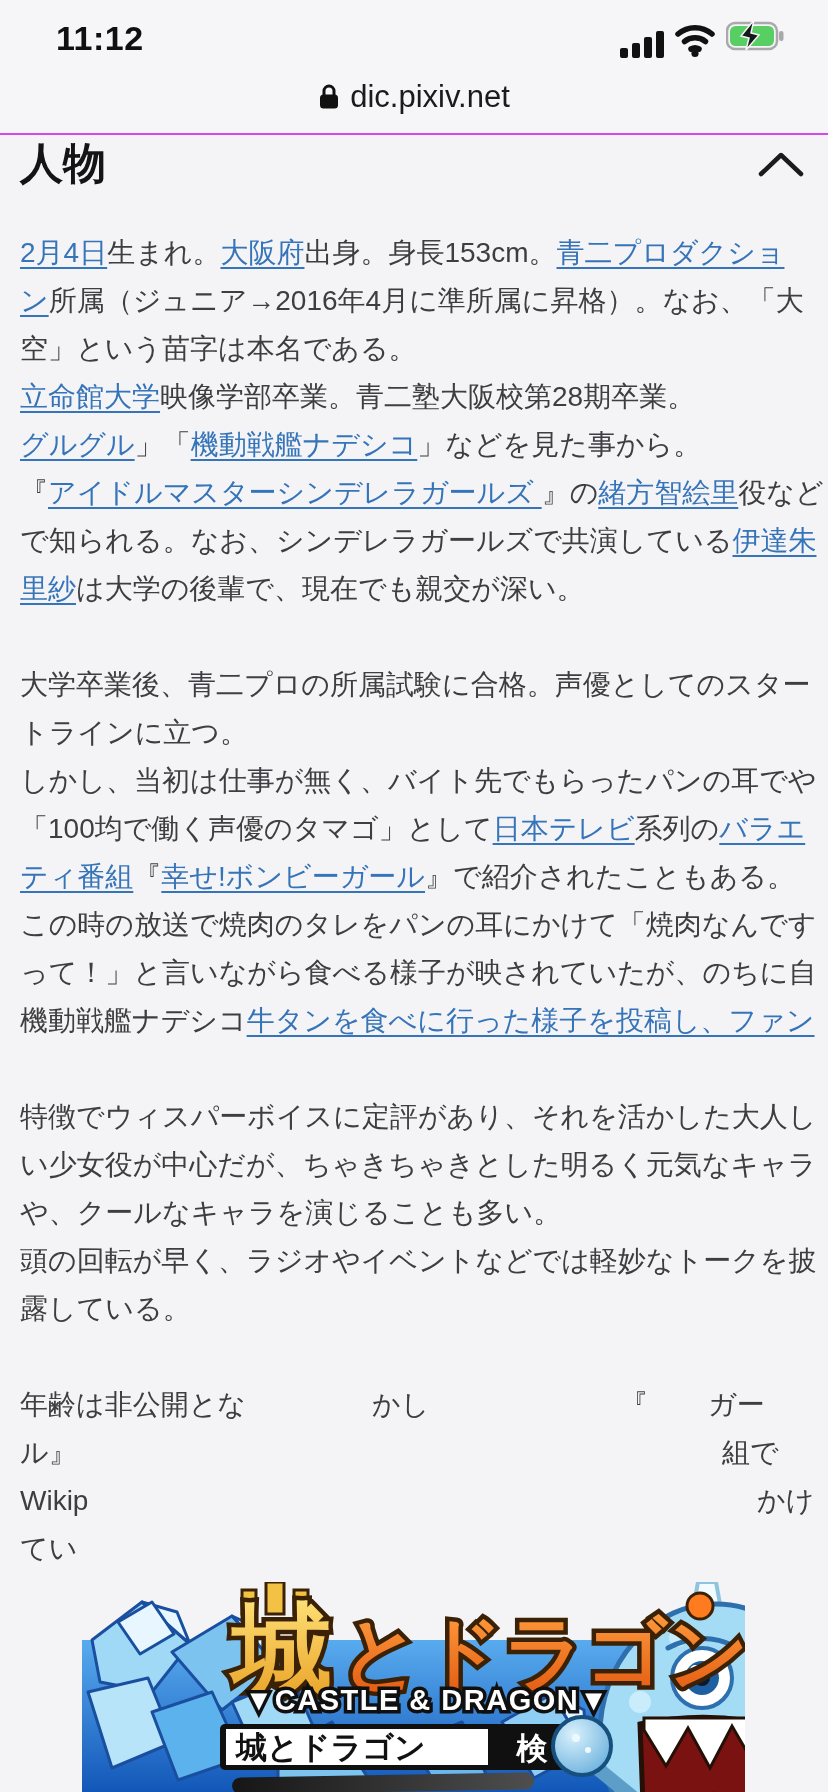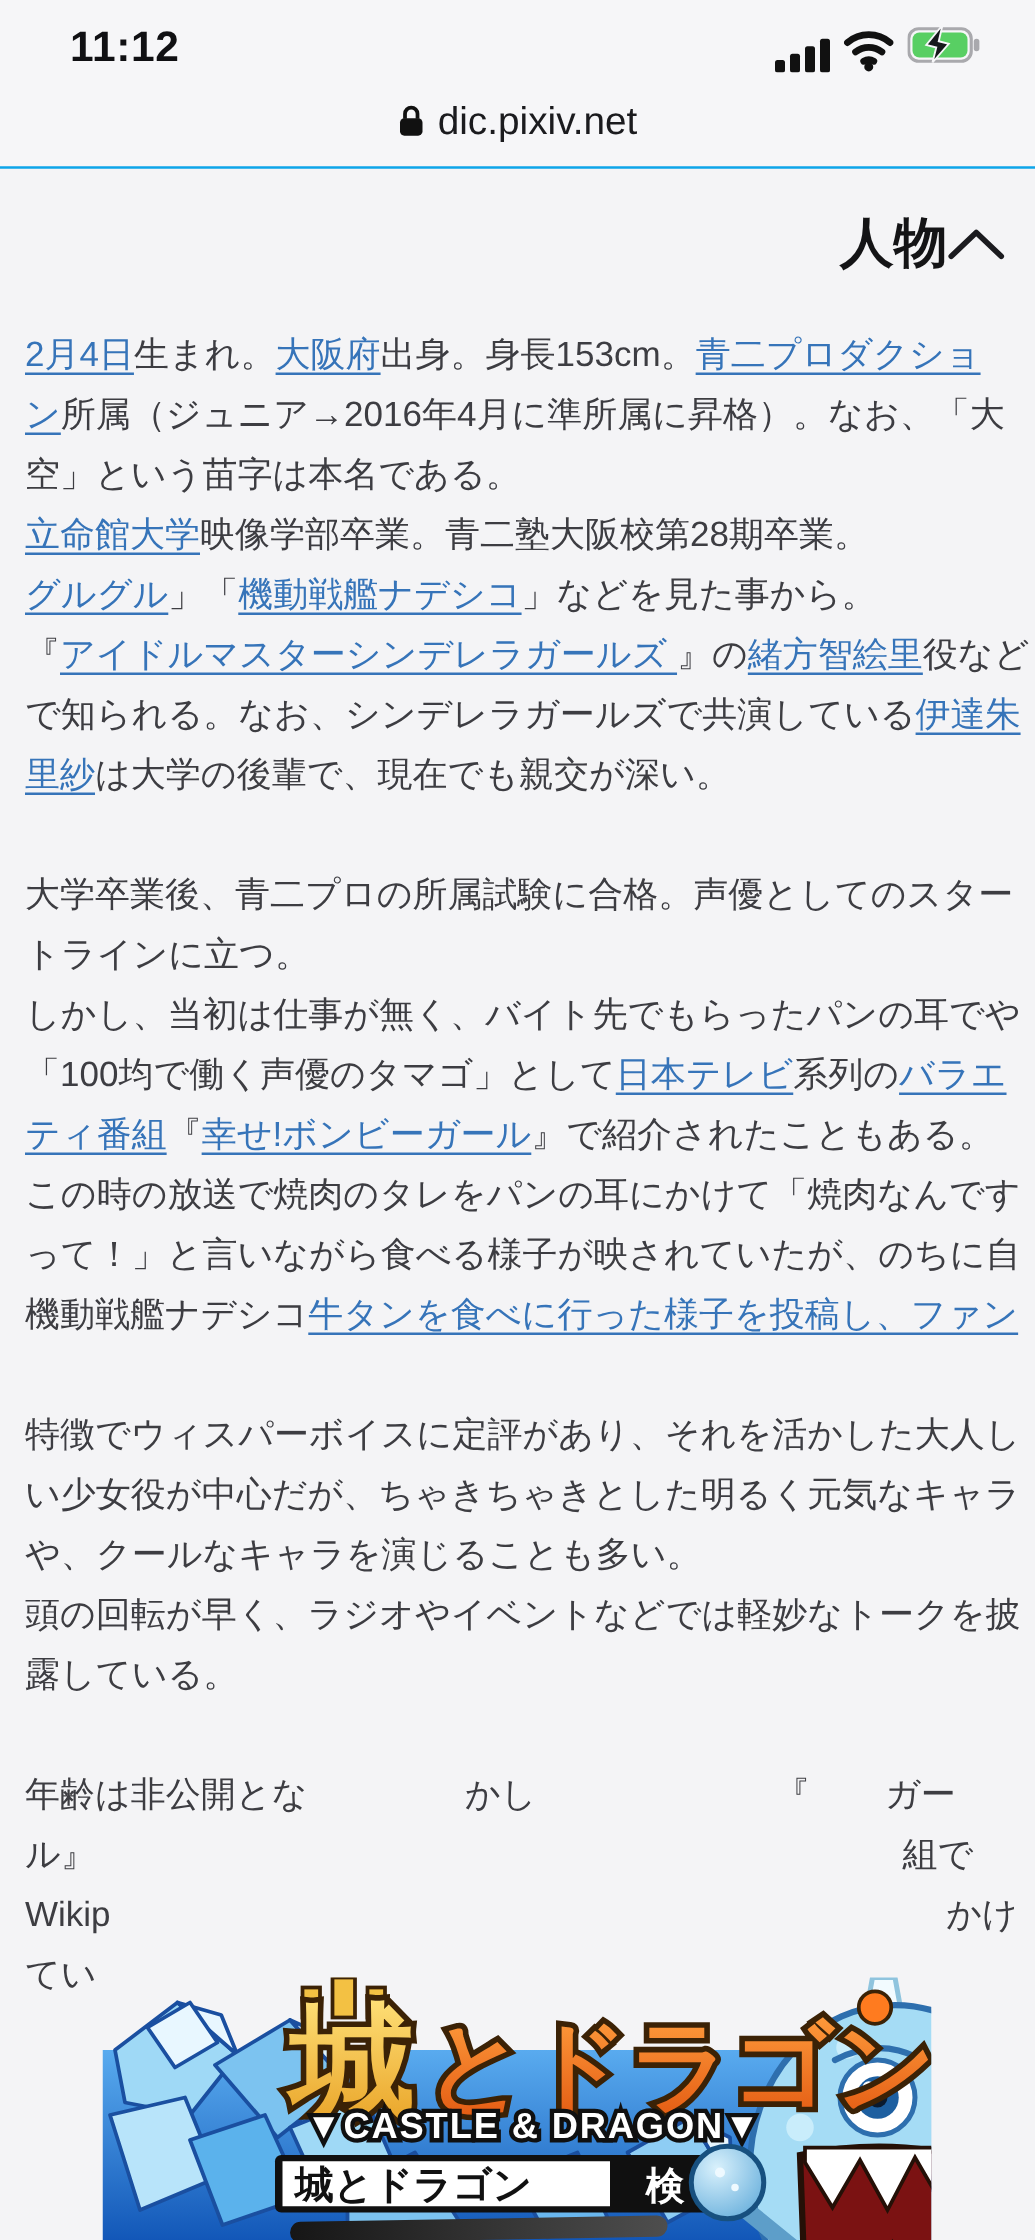--- a/index.html
+++ b/index.html
@@ -12,27 +12,27 @@
   
   .statusbar{
     height:60px;background:#f6f6f8;box-sizing:border-box;
     display:flex;justify-content:space-between;align-items:flex-end;
     padding:16px 44px 2px 56px;
   }
   .time{font-size:34px;font-weight:700;color:#101013;letter-spacing:.5px}
   .sicons{display:flex;align-items:center;gap:11px}
   
   .urlbar{
-    height:73px;background:#f6f6f8;border-bottom:2px solid #0ea5e9;
+    height:73px;background:#f6f6f8;border-bottom:2px solid #d946ef;
     display:flex;align-items:center;justify-content:center;gap:10px;
   }
   .domain{font-size:31px;color:#1b1b1e}
   
-  .sechead{display:flex;justify-content:flex-end;align-items:center;
-    padding:31px 24px 24px 20px}
+  .sechead{display:flex;justify-content:space-between;align-items:center;
+    padding:0 24px 24px 20px}
   .sectitle{font-size:43px;font-weight:700;color:#141416}
   
   .article{padding:12px 20px 0;color:#3d3d42;font-size:28px}
   .tline{height:48px;line-height:48px;position:relative;white-space:nowrap}
   a.lnk{color:#3674b9;text-decoration:underline;text-decoration-thickness:1.5px;text-underline-offset:5px;cursor:pointer}
   .frag{position:absolute;top:0}
   .extic{display:inline-block;vertical-align:-3px;margin-left:3px}
   
   .ad{position:absolute;left:82px;top:1582px;width:663px;height:210px;z-index:5;cursor:pointer}
   .ad svg{display:block}

